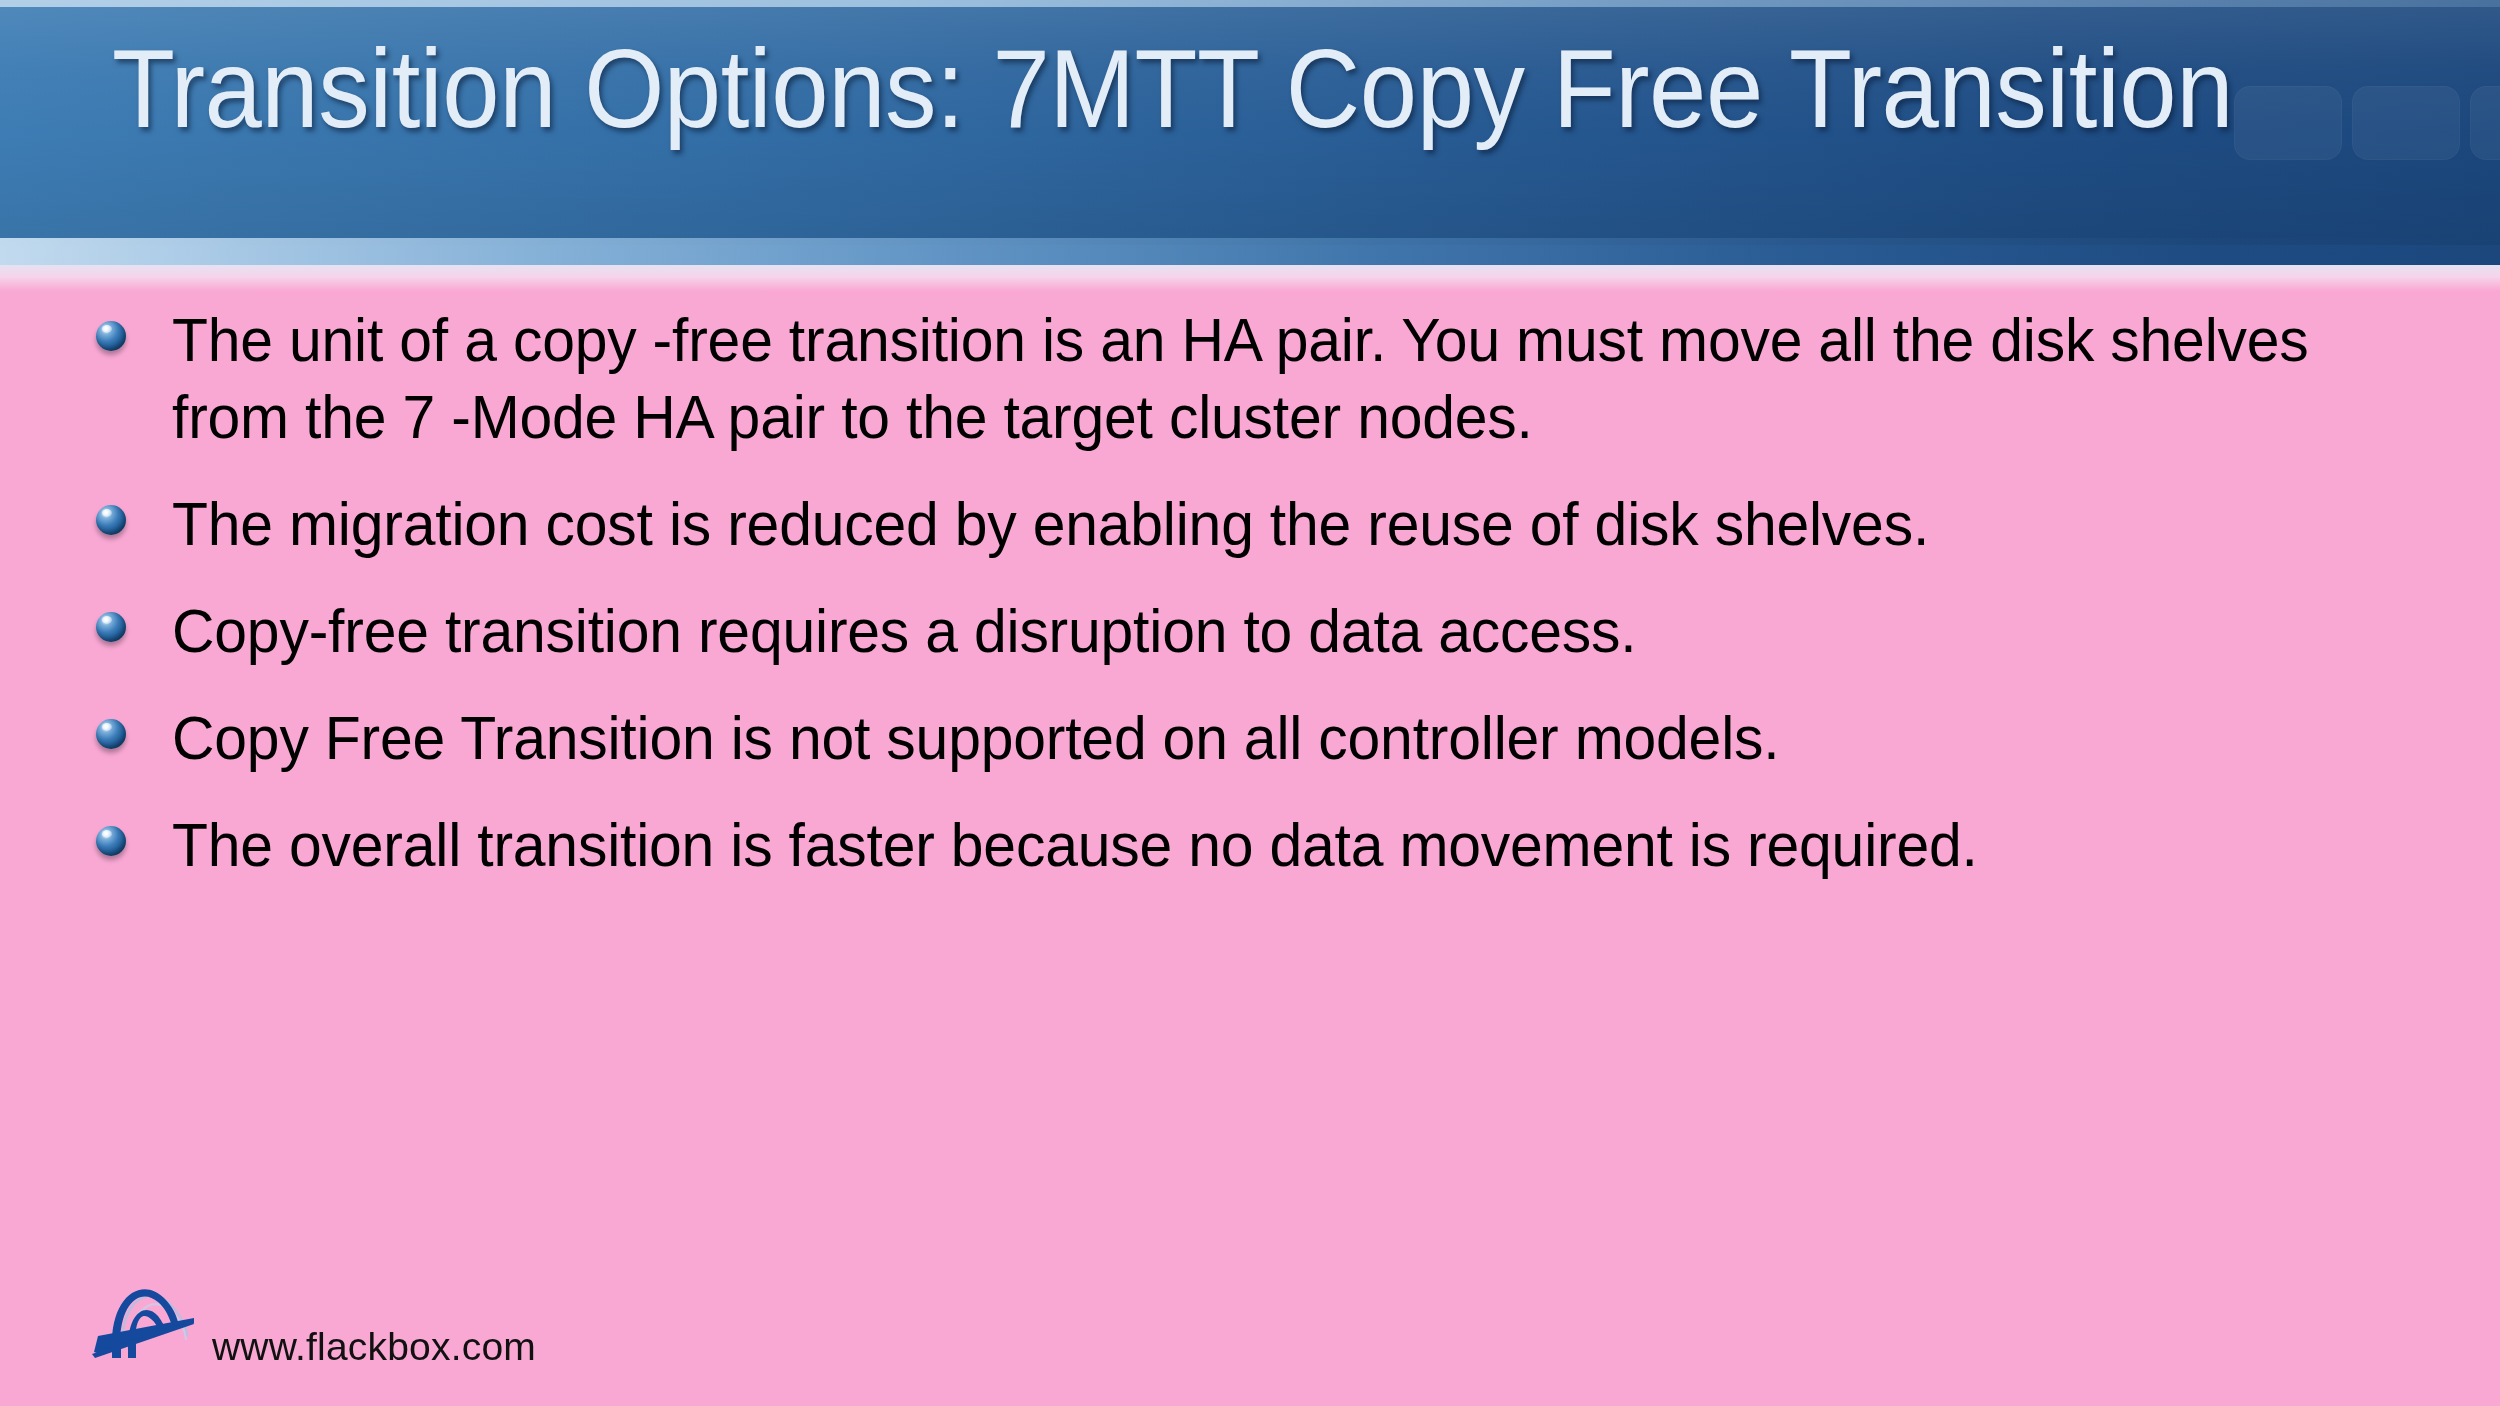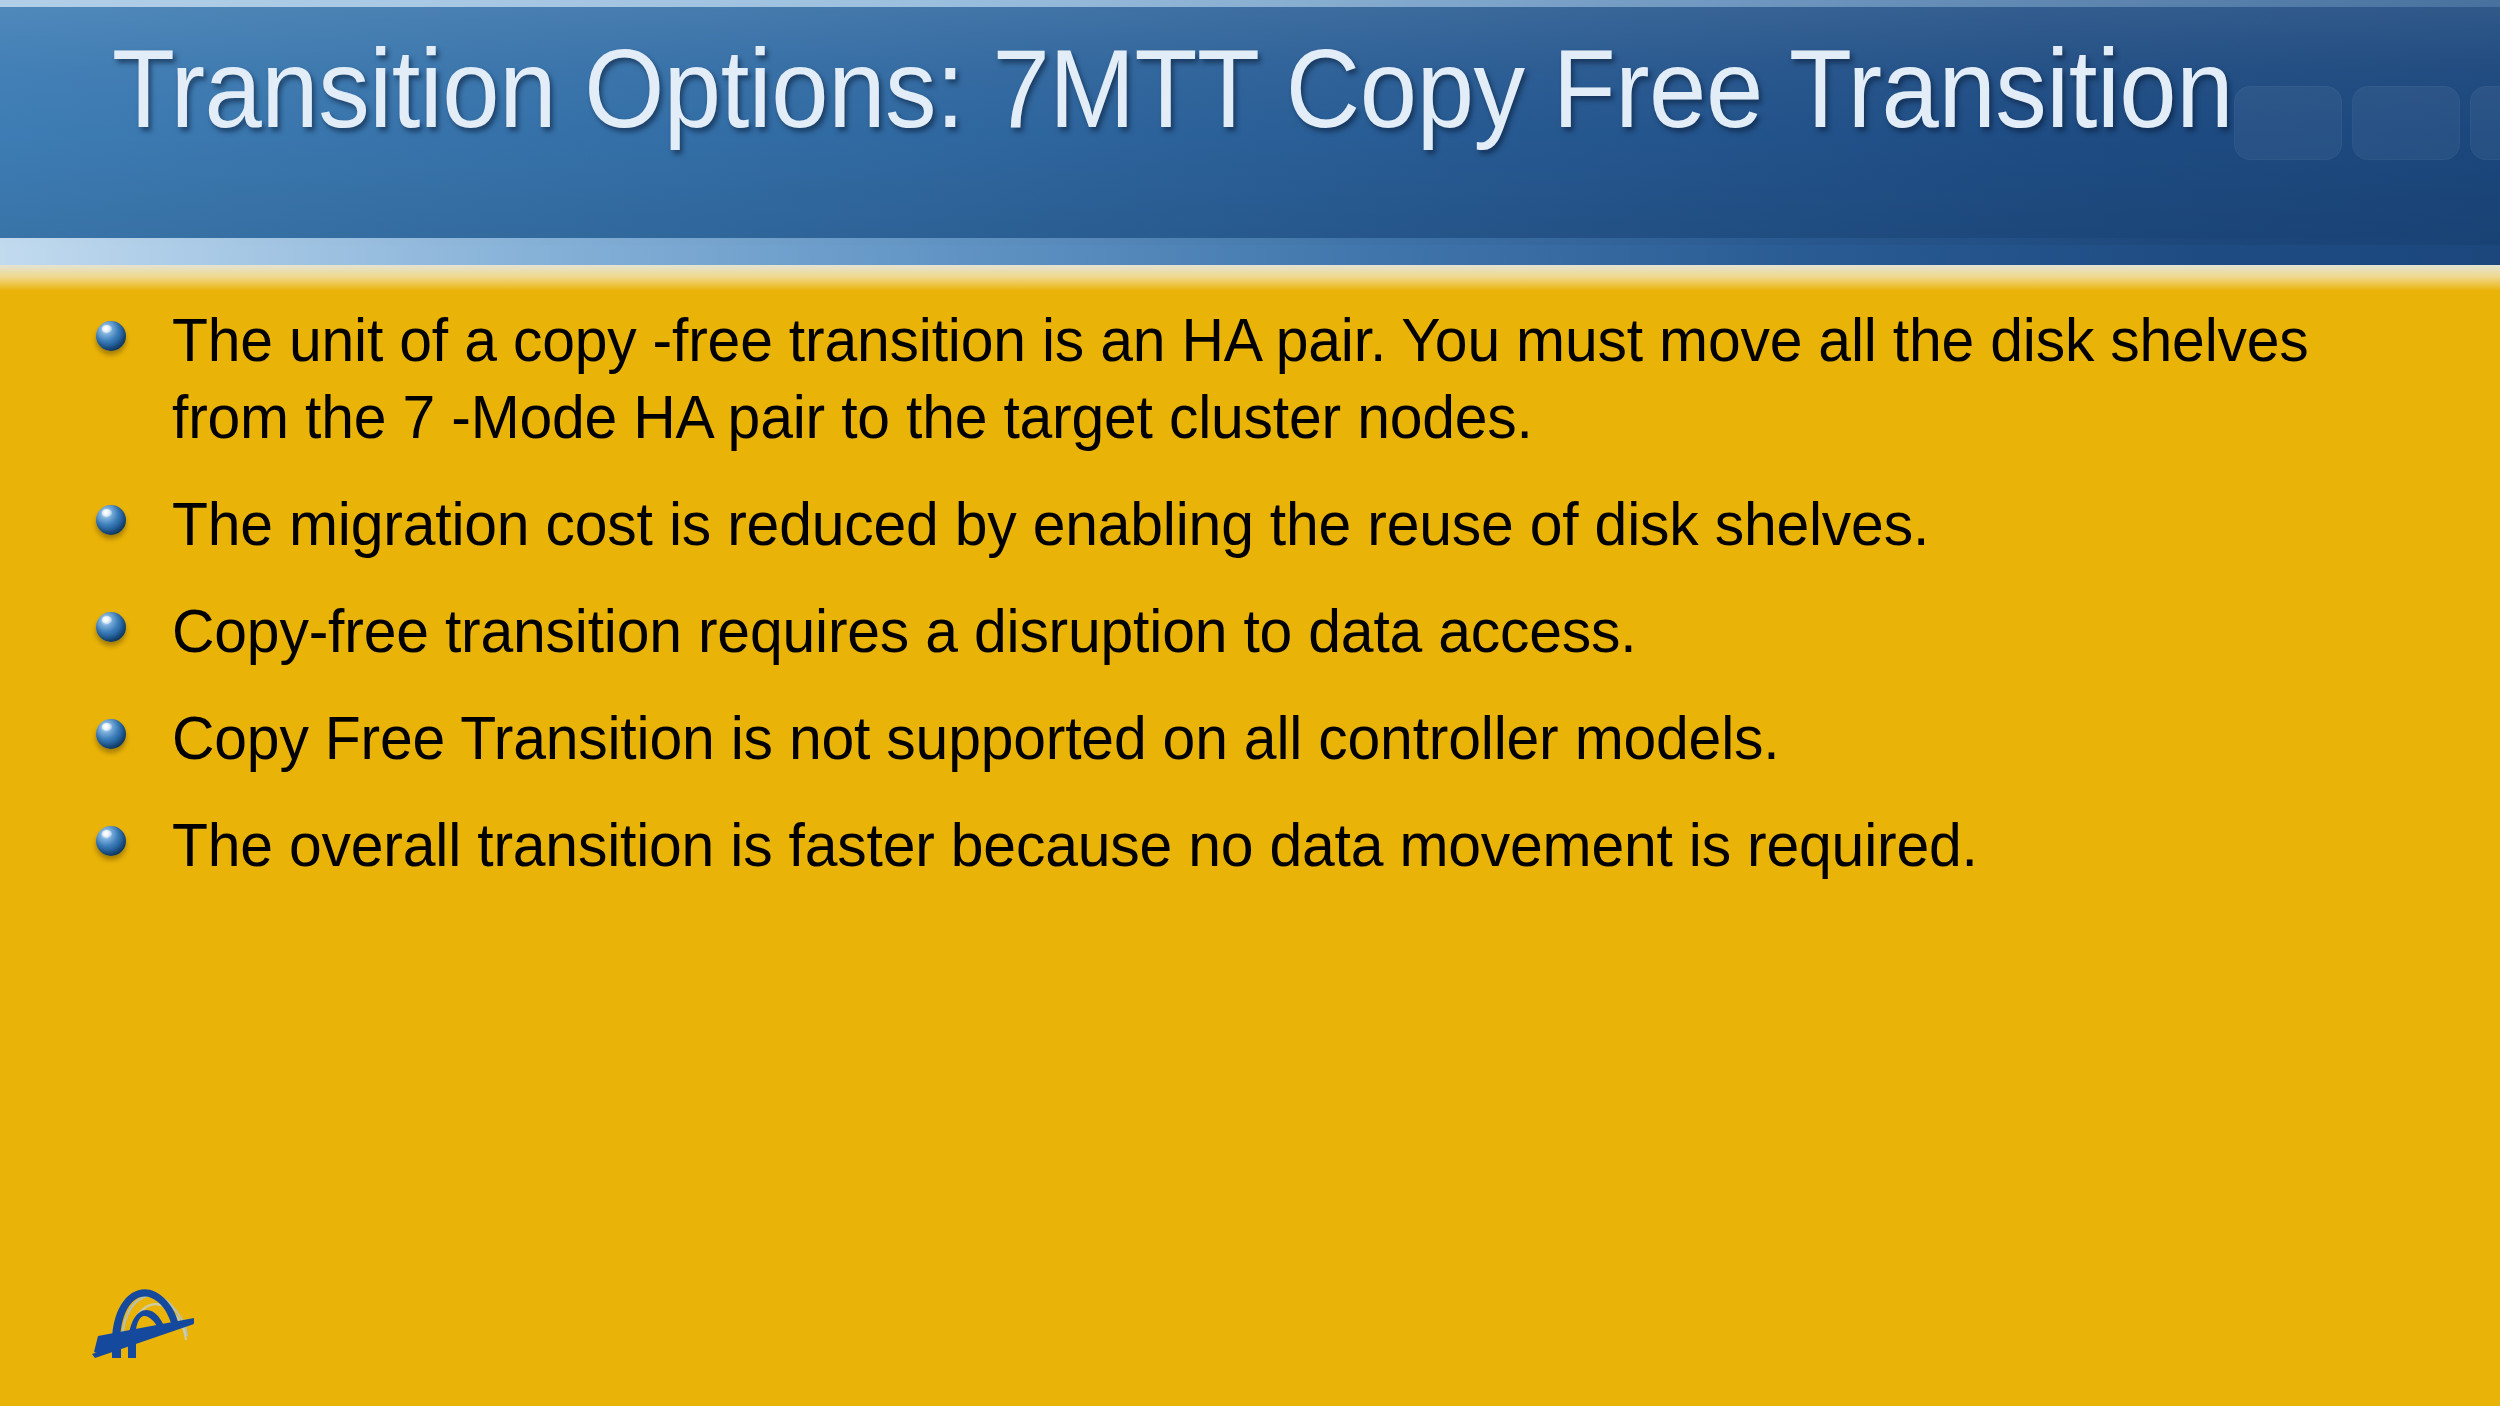--- a/index.html
+++ b/index.html
@@ -6,21 +6,21 @@
   html, body {
     margin: 0;
     padding: 0;
     background: #ffffff;
   }
 
   #slide {
     position: relative;
     width: 2500px;
     height: 1406px;
-    background: #eab308;
+    background: #f9a8d4;
     overflow: hidden;
     font-family: "Liberation Sans", "DejaVu Sans", sans-serif;
   }
 
   
   .title-bar {
     position: absolute;
     left: 0;
     top: 0;
     width: 2500px;
@@ -285,15 +285,16 @@
                L68 59 C66 53 63 48 59 45 C50 37 42 44 43 76 Z" fill="#14499e"></path>
 
       <path d="M2 78 L6 62 L102 44 L102 49 L8 80 Z" fill="#14499e"></path>
       <path d="M0 80 L100 46 L102 50 L3 84 Z" fill="#14499e"></path>
 
       <rect x="20" y="70" width="9" height="14" fill="#14499e"></rect>
       <rect x="36" y="68" width="8" height="16" fill="#14499e"></rect>
     </svg>
 
 
+    <div class="logo-url">www.flackbox.com</div>
   </div>
 
 </div>
 
 </body></html>

